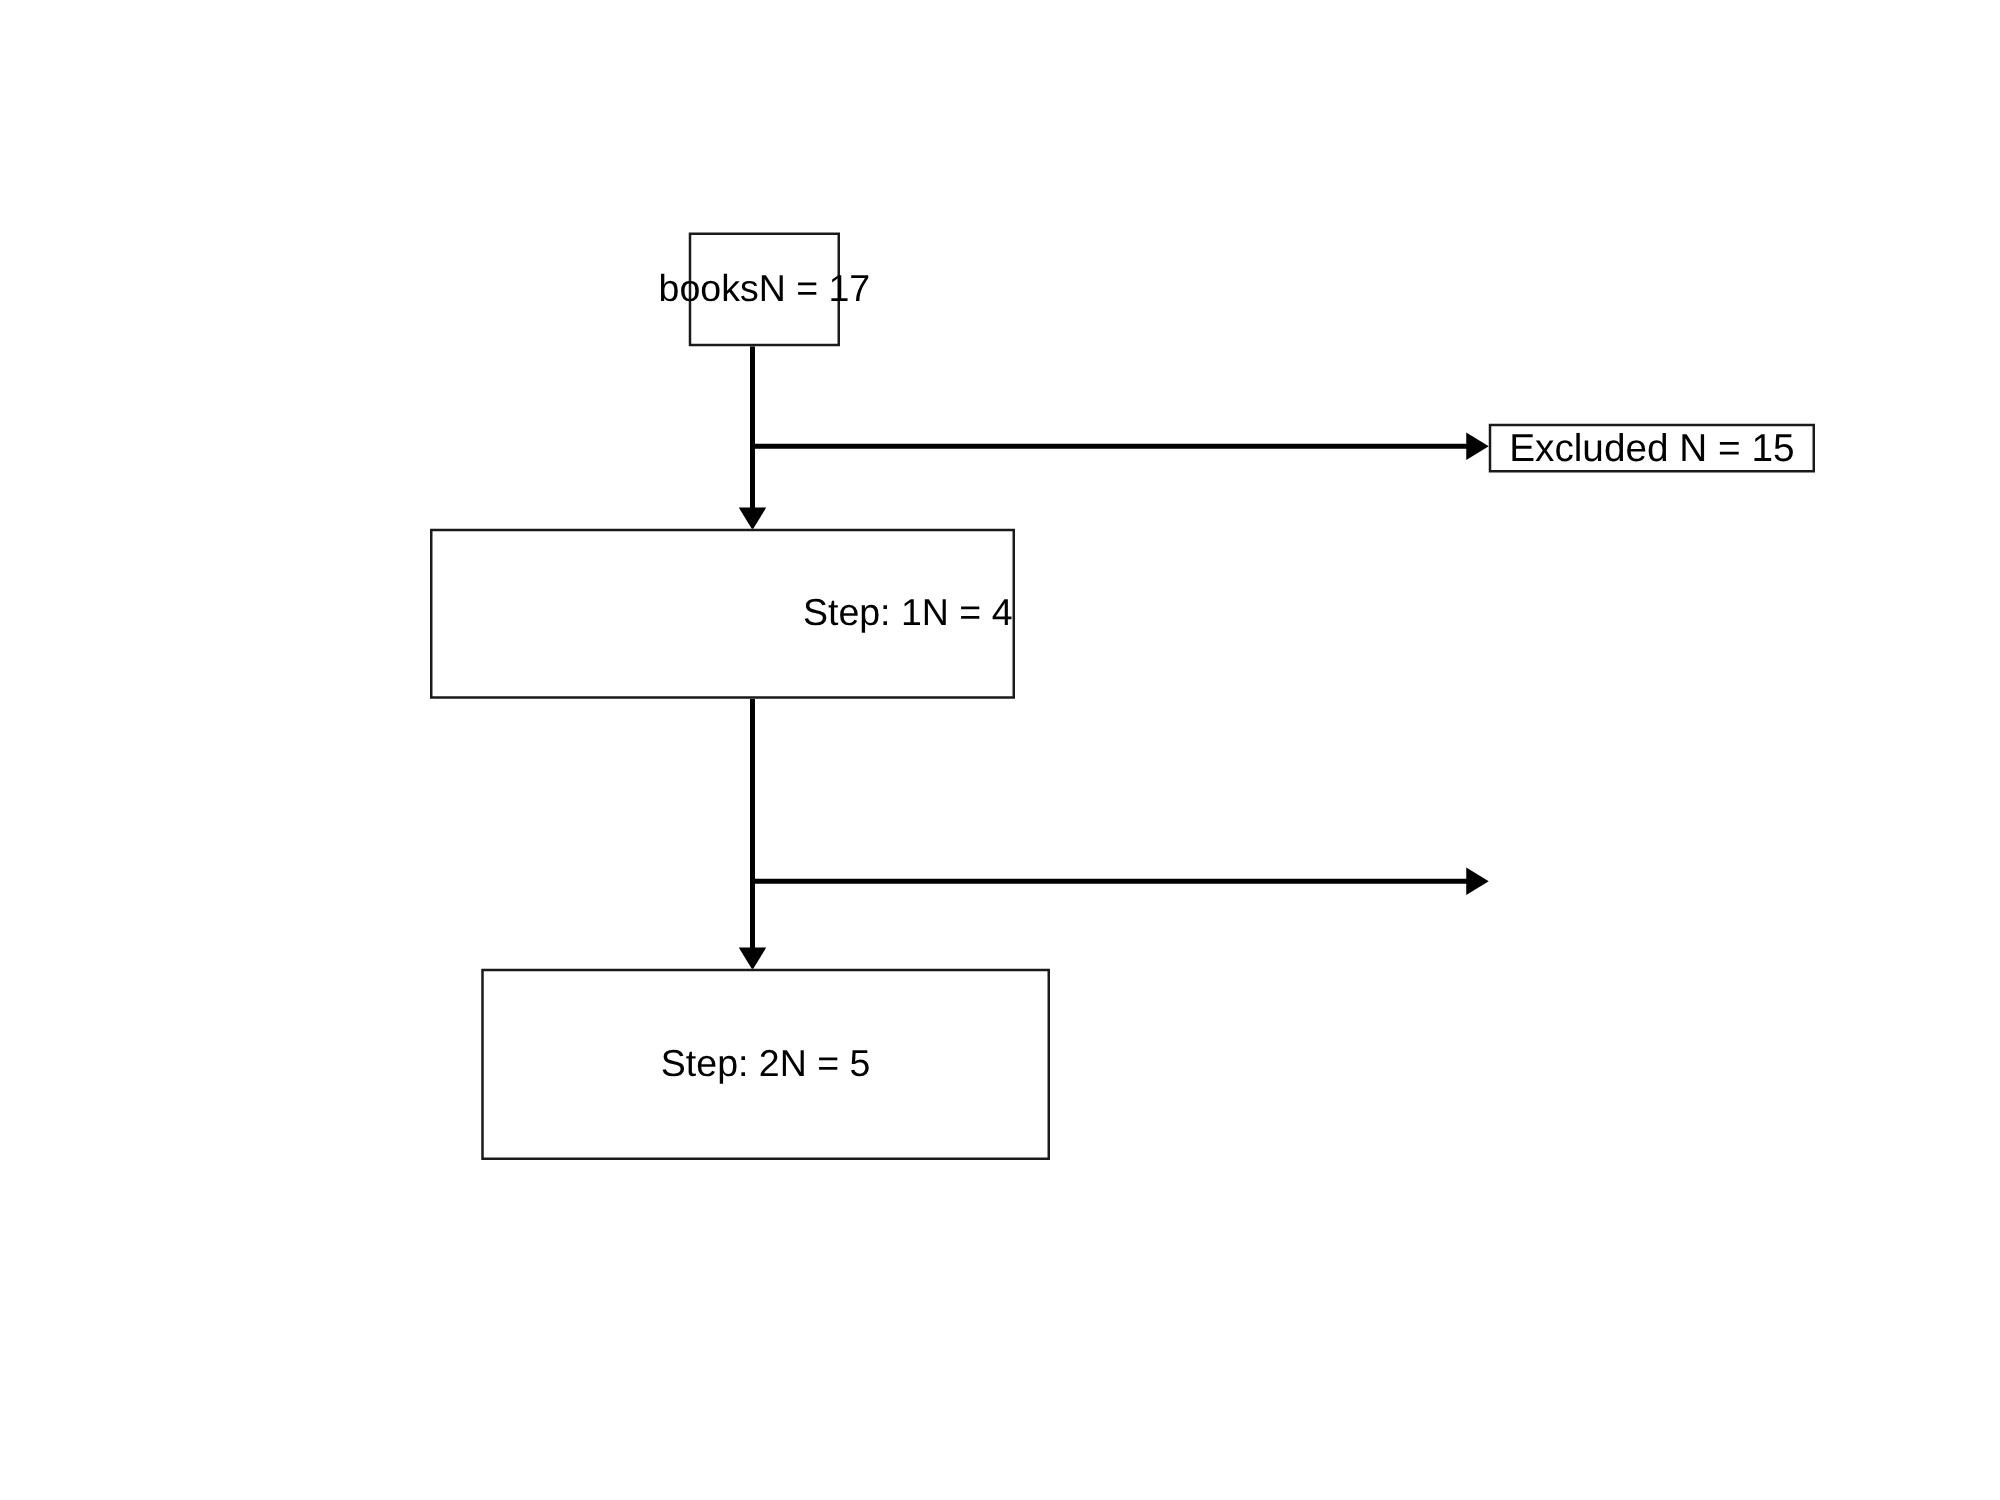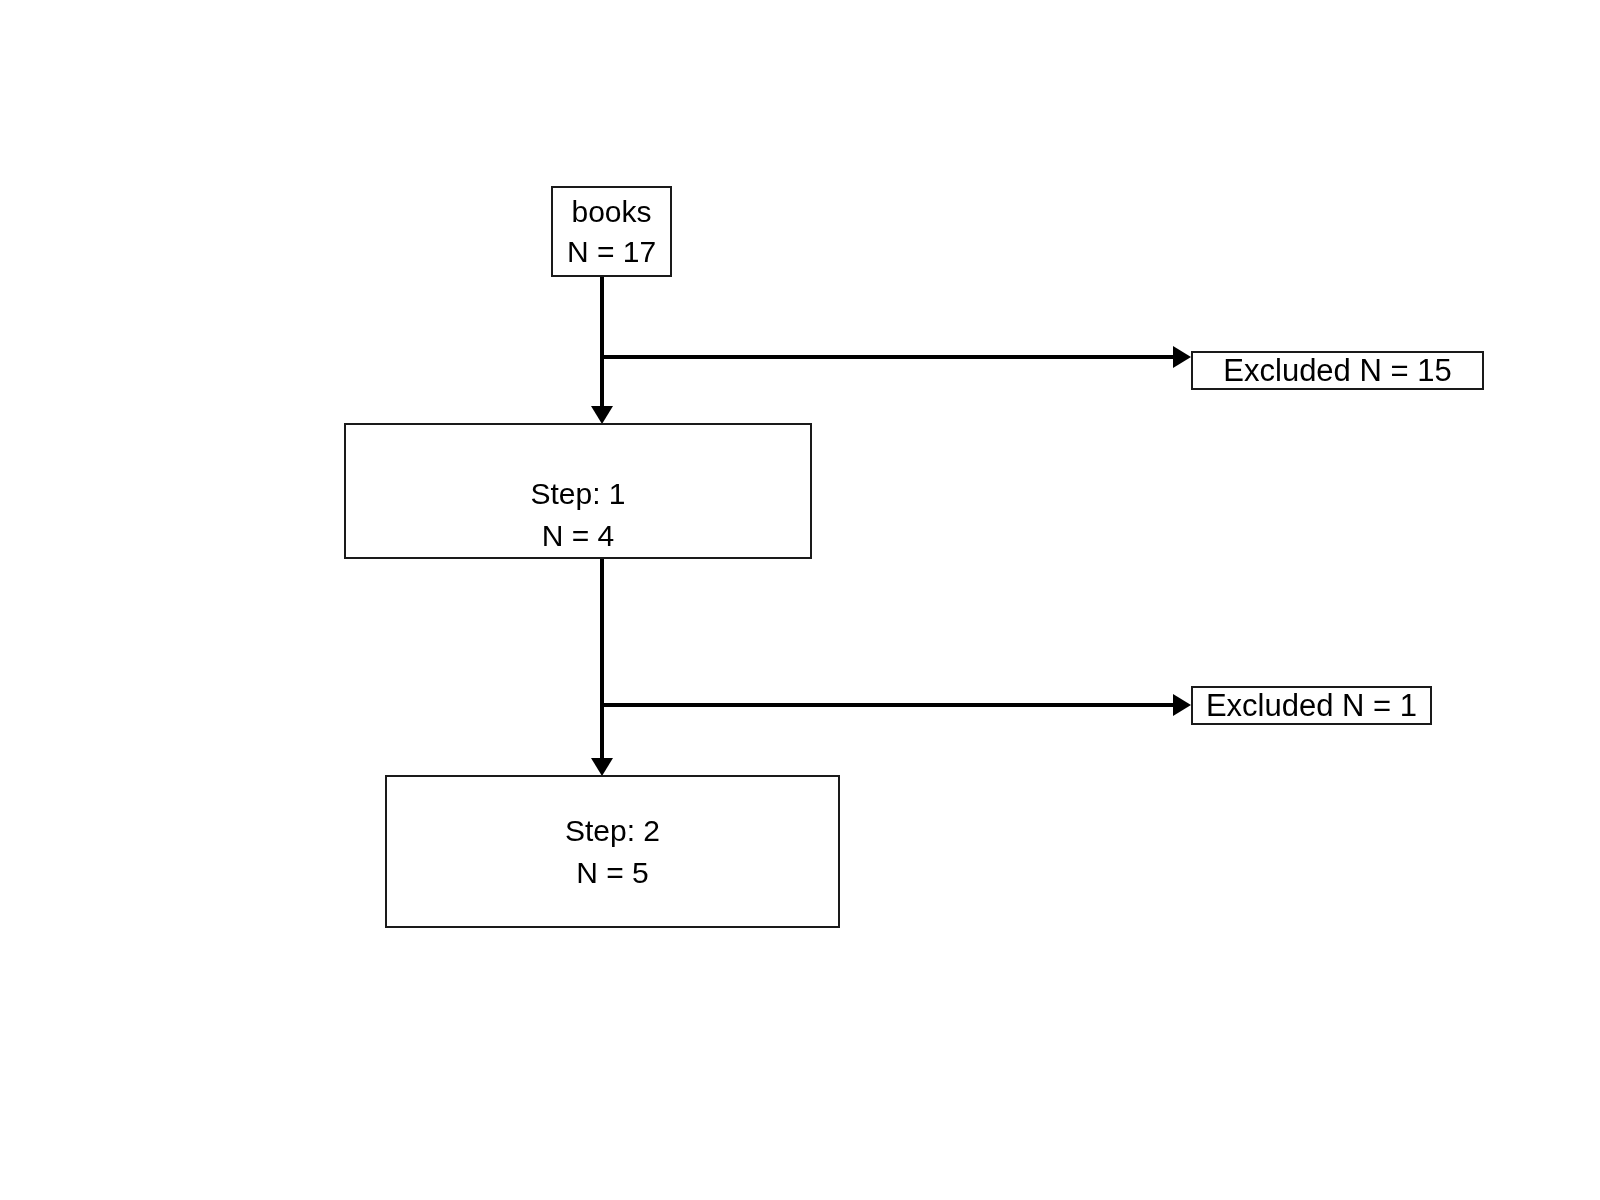--- a/index.html
+++ b/index.html
@@ -19,21 +19,21 @@
     width: 1600px;
     height: 1200px;
     background: #ffffff;
   }
   .node {
     position: absolute;
     box-sizing: border-box;
     border: 2px solid #1a1a1a;
     background: #ffffff;
     display: flex;
-    flex-direction: column;
+    flex-direction: row;
     align-items: center;
     justify-content: center;
     color: #000000;
     line-height: 1.0;
   }
   .node .line {
     display: block;
     white-space: nowrap;
     text-align: center;
   }
@@ -68,22 +68,22 @@
   #node-step-2 .line { margin: 6px 0; }
 
   
   .excluded {
     flex-direction: row;
     font-size: 31px;
     padding: 0 8px;
   }
   #node-excluded-1 {
     left: 1191px;
-    top: 351px;
-    width: 293px;
+    top: 339px;
+    width: 261px;
     height: 39px;
   }
   #node-excluded-2 {
     left: 1191px;
     top: 686px;
     width: 241px;
     height: 39px;
   }
 
   
@@ -169,22 +169,19 @@
 
   <div class="node excluded" id="node-excluded-1">
     <span class="line">Excluded N = 15</span>
   </div>
 
   <div class="node" id="node-step-1">
     <span class="line">Step: 1</span>
     <span class="line">N = 4</span>
   </div>
 
-  <div class="node excluded" id="node-excluded-2">
-    <span class="line">Excluded N = 1</span>
-  </div>
 
   <div class="node" id="node-step-2">
     <span class="line">Step: 2</span>
     <span class="line">N = 5</span>
   </div>
 
 </div>
 
 </body></html>

